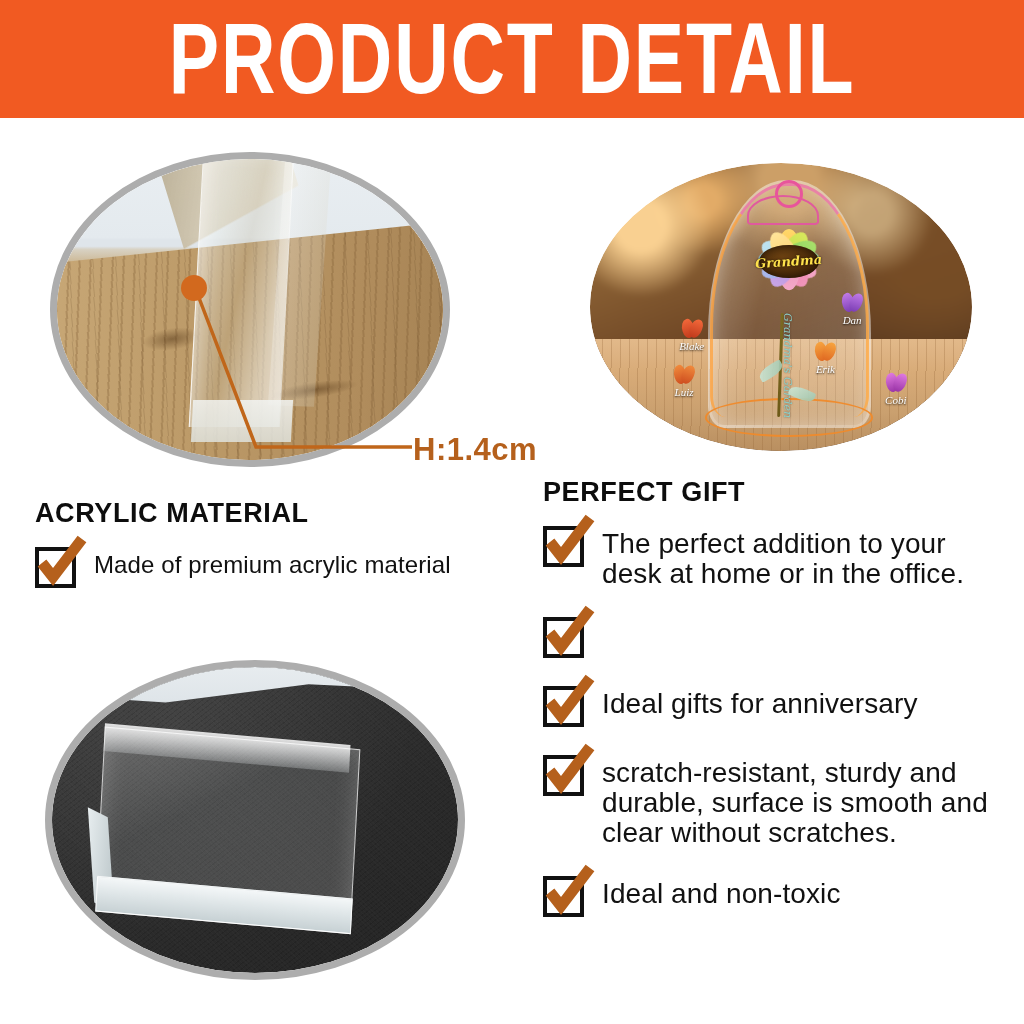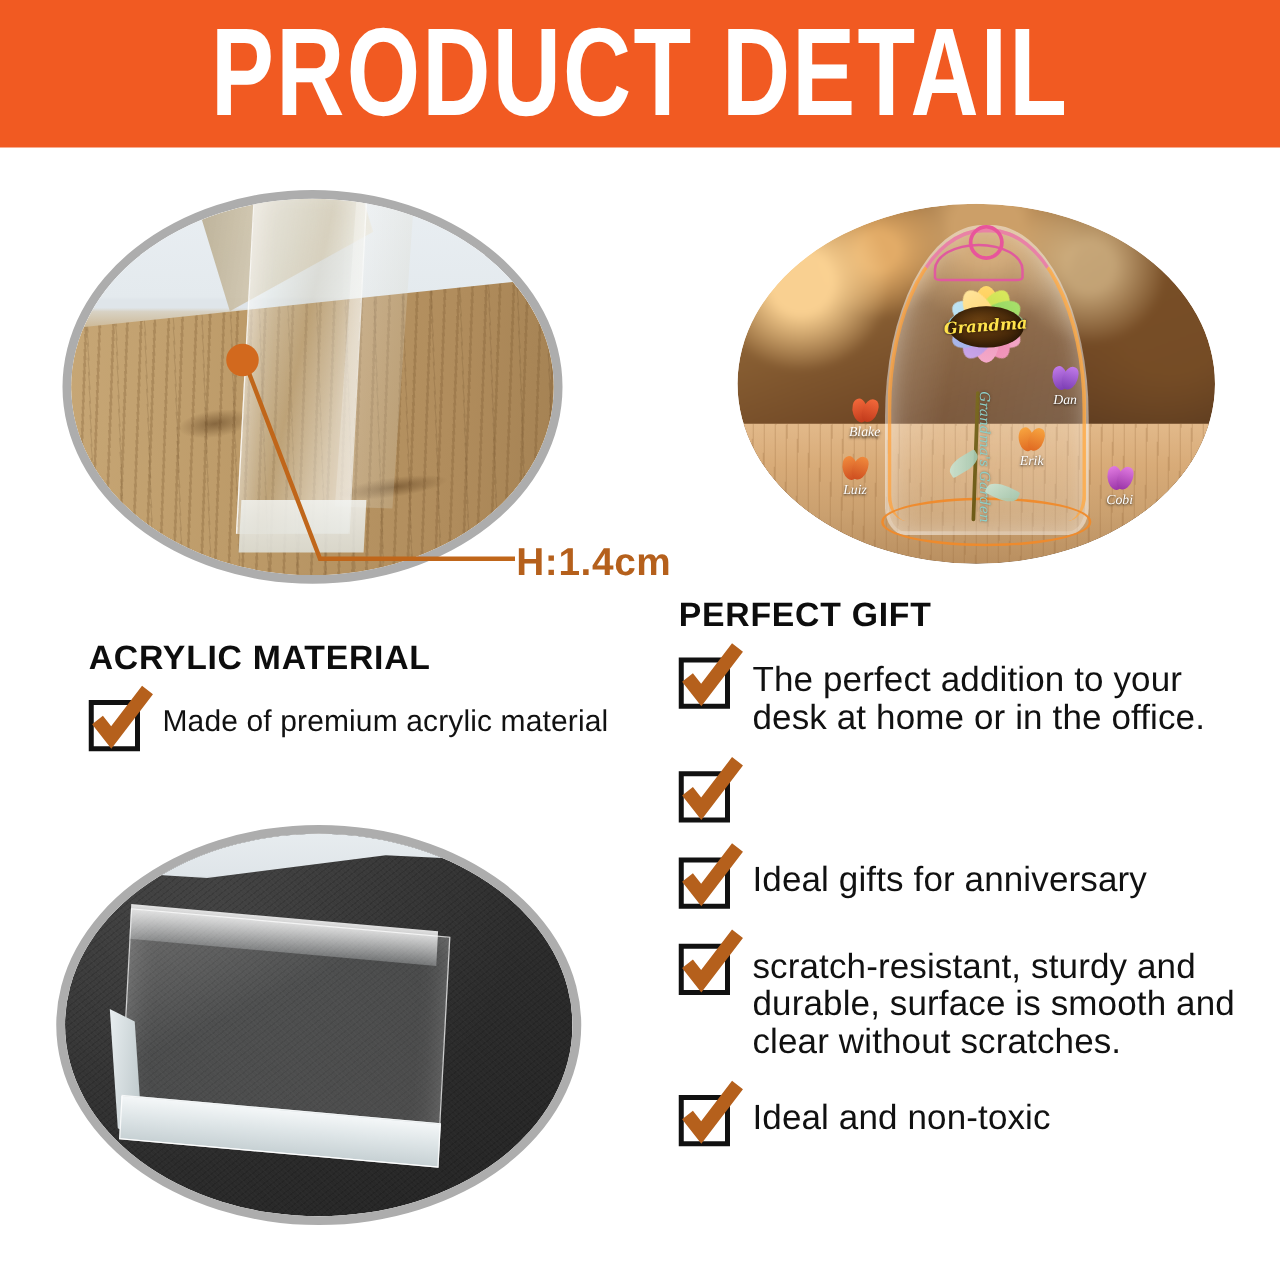--- a/index.html
+++ b/index.html
@@ -162,21 +162,21 @@
 
   
   .callout-label{
     position:absolute;left:413px;top:432px;
     color:#B5601C;font-weight:bold;font-size:31px;
     font-family:"Liberation Sans", sans-serif;letter-spacing:.5px;white-space:nowrap;
   }
   .leader{position:absolute;left:0;top:0;width:1024px;height:1024px;pointer-events:none;}
 
   .section{position:absolute;}
-  #section-acrylic{left:35px;top:511px;width:480px;margin-left:36px;}
+  #section-acrylic{left:35px;top:498px;width:480px;}
   #section-gift{left:543px;top:477px;width:455px;}
 
   .sec-title{
     font-family:"Liberation Sans", sans-serif;
     font-weight:bold;font-size:27px;color:#0d0d0d;letter-spacing:.6px;
     margin:0 0 16px 0;
   }
   .check-row{display:flex;align-items:flex-start;margin-bottom:26px;}
   .cbox{
     position:relative;flex:0 0 auto;width:41px;height:41px;

